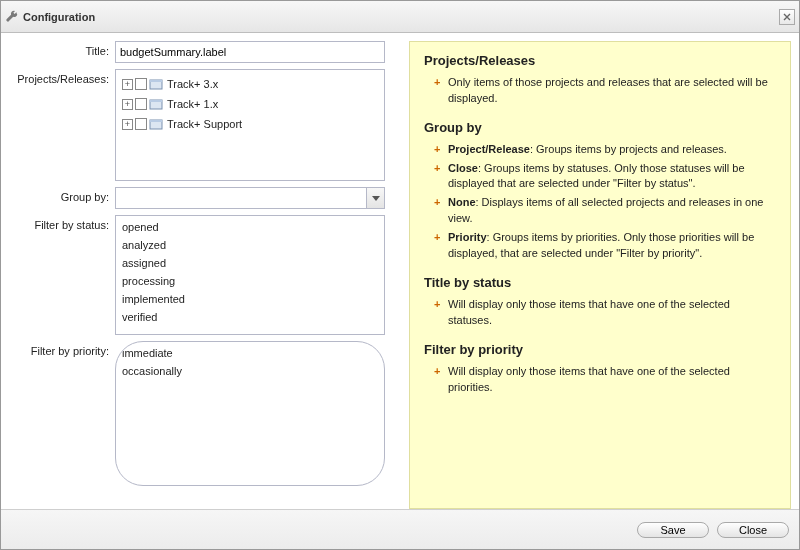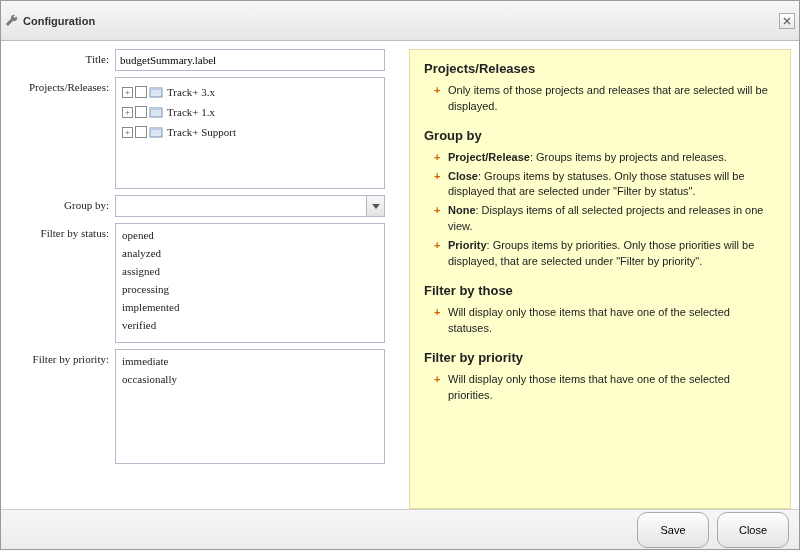--- a/index.html
+++ b/index.html
@@ -1,50 +1,50 @@
 <!DOCTYPE html>
 <html><head>
 <meta charset="utf-8">
 <style>
   * { box-sizing: border-box; }
   html, body { margin:0; padding:0; font-family: Tahoma, Arial, sans-serif; font-size:11px; color:#222; background:#fff; }
   .window { width:800px; height:550px; border:1px solid #999; position:relative; display:flex; flex-direction:column; background:#fff; }
-  .titlebar { height:40px; background:linear-gradient(#f7f7f7,#e6e6e6); border-bottom:1px solid #bdbdbd; display:flex; align-items:center; padding:0 4px; }
+  .titlebar { height:32px; background:linear-gradient(#f7f7f7,#e6e6e6); border-bottom:1px solid #bdbdbd; display:flex; align-items:center; padding:0 4px; }
   .titlebar .ticon { width:14px; height:14px; margin-right:4px; display:inline-flex; }
   .titlebar .ttext { font-weight:bold; color:#333; flex:1; }
   .titlebar .close { width:16px; height:16px; border:1px solid #aaa; background:linear-gradient(#fff,#e8e8e8); display:flex; align-items:center; justify-content:center; font-size:10px; color:#555; cursor:pointer; }
   .body { flex:1; display:flex; overflow:hidden; padding:8px 8px 0 8px; gap:10px; }
-  .form { width:390px; display:flex; flex-direction:column; gap:6px;font-family:Liberation Serif, serif; }
+  .form { width:390px; display:flex; flex-direction:column; gap:6px; }
   .row { display:flex; align-items:flex-start; }
   .lbl { width:106px; text-align:right; padding-right:6px; padding-top:4px; color:#222; }
   .ctl { flex:1; }
   input.text, .combo { width:270px; height:22px; border:1px solid #b5b8c8; background:#fff; padding:8px 4px; font:inherit; }
   .combo { display:flex; align-items:center; justify-content:space-between; padding:0; }
   .combo input { border:none; outline:none; flex:1; height:100%; padding:2px 4px; font:inherit; }
   .combo .arrow { width:18px; height:100%; border-left:1px solid #b5b8c8; background:linear-gradient(#f7f7f7,#e4e4e4); display:flex; align-items:center; justify-content:center; cursor:pointer; }
   .tri-down { width:0; height:0; border-left:4px solid transparent; border-right:4px solid transparent; border-top:5px solid #555; }
   .panel { width:270px; border:1px solid #b5b8c8; background:#fff; }
   .tree { height:112px; padding:4px; }
   .tree-row { display:flex; align-items:center; height:20px; gap:2px; padding-left:2px; }
   .expander { width:11px; height:11px; border:1px solid #888; display:flex; align-items:center; justify-content:center; font-size:9px; line-height:1; color:#555; background:#fff; cursor:pointer; }
   .chk { width:12px; height:12px; border:1px solid #888; background:#fff; cursor:pointer; }
   .nodeicon { width:14px; height:14px; display:inline-flex; }
   .tree-row .nodelabel { padding-left:2px; }
   .listbox { height:120px; overflow-y:auto; padding:2px 4px; }
-  .listbox.small { height:115px; }
+  .listbox.small { height:145px;border-radius:28px; }
   .listitem { padding:3px 2px; cursor:pointer; }
   .help { flex:1; background:#ffffcc; border:1px solid #e0df9f; padding:10px 14px 14px 14px; overflow:auto; line-height:1.45; }
   .help h4 { margin:12px 0 4px 0; font-size:13px; font-weight:bold; }
   .help h4:first-child { margin-top:0; }
   .help ul { list-style:none; margin:2px 0 8px 0; padding:0 0 0 14px; }
   .help li { position:relative; padding-left:10px; margin:3px 0; }
   .help li::before { content:"+"; position:absolute; left:-4px; top:0; color:#cc6600; font-weight:bold; }
   .help b { font-weight:bold; }
   .footer { height:40px; border-top:1px solid #cfcfcf; background:linear-gradient(#f6f6f6,#ececec); display:flex; align-items:center; justify-content:flex-end; padding:0 10px; gap:8px; }
-  button.btn { min-width:72px; height:36px; border:1px solid #a9a9a9; background:linear-gradient(#fefefe,#e4e4e4); font:inherit; cursor:pointer; border-radius:10px; }
+  button.btn { min-width:72px; height:16px; border:1px solid #a9a9a9; background:linear-gradient(#fefefe,#e4e4e4); font:inherit; cursor:pointer; border-radius:10px; }
   .wrench { width:14px; height:14px; }
   
   .listbox::-webkit-scrollbar { width:10px; }
   .listbox::-webkit-scrollbar-thumb { background:#c9c9c9; border:1px solid #aaa; }
   .listbox::-webkit-scrollbar-track { background:#f0f0f0; }
 </style>
 </head>
 <body>
 
 <div class="window">
@@ -157,21 +157,21 @@
       <ul>
         <li>Only items of those projects and releases that are selected will be displayed.</li>
       </ul>
       <h4>Group by</h4>
       <ul>
         <li><b>Project/Release</b><span>: Groups items by projects and releases.</span></li>
         <li><b>Close</b><span>: Groups items by statuses. Only those statuses will be displayed that are selected under "Filter by status".</span></li>
         <li><b>None</b><span>: Displays items of all selected projects and releases in one view.</span></li>
         <li><b>Priority</b><span>: Groups items by priorities. Only those priorities will be displayed, that are selected under "Filter by priority".</span></li>
       </ul>
-      <h4>Filter by those</h4>
+      <h4>Title by status</h4>
       <ul>
         <li>Will display only those items that have one of the selected statuses.</li>
       </ul>
       <h4>Filter by priority</h4>
       <ul>
         <li>Will display only those items that have one of the selected priorities.</li>
       </ul>
     </div>
   </div>
 

